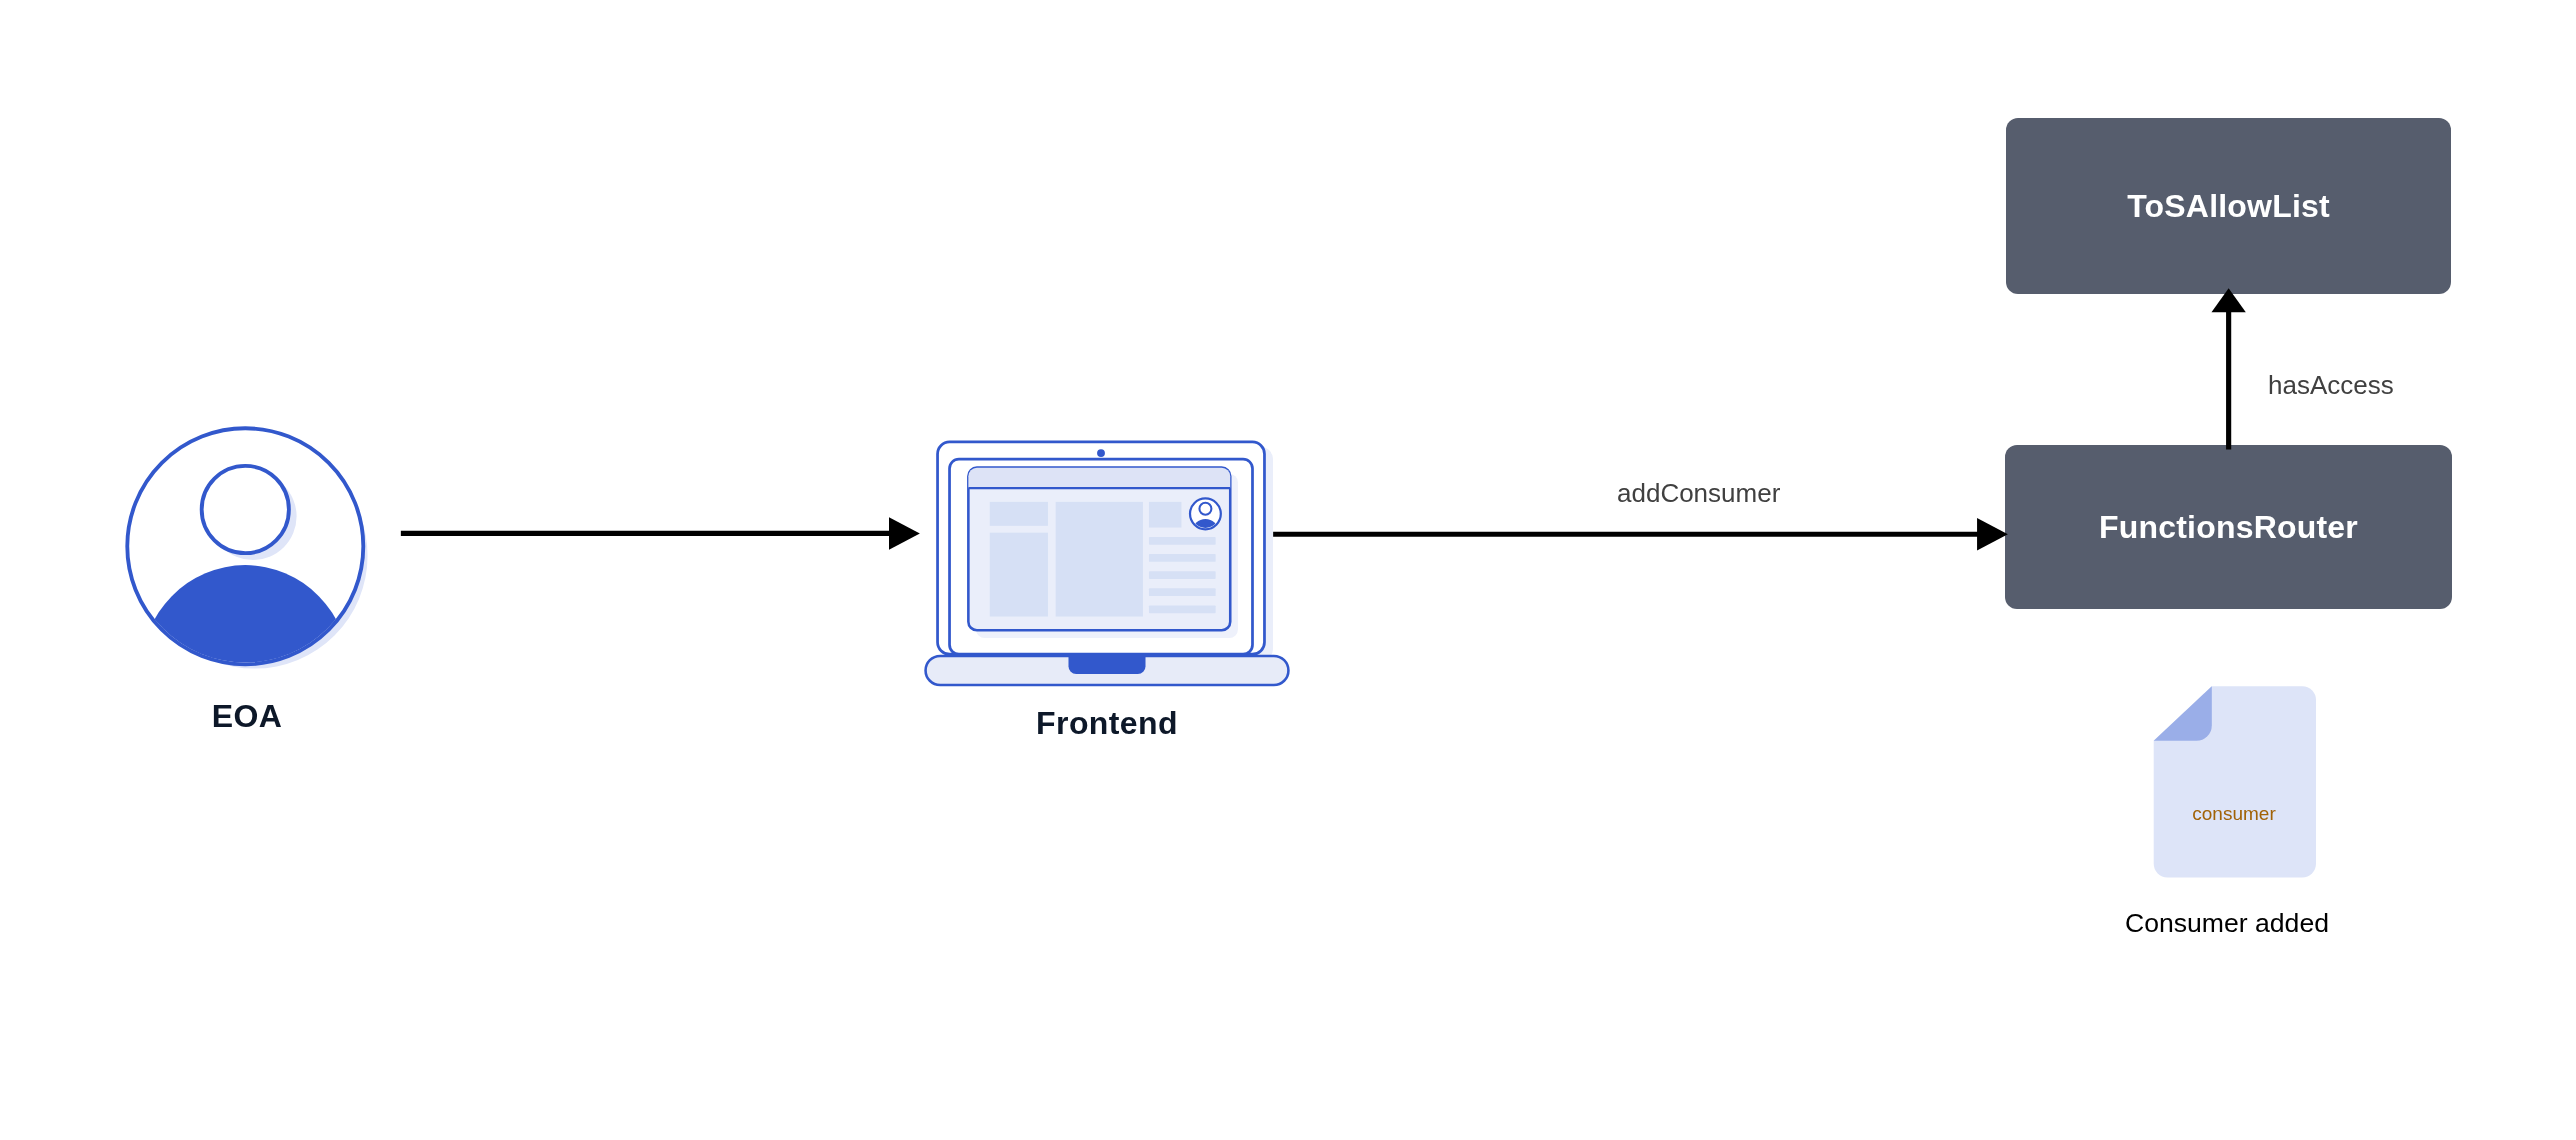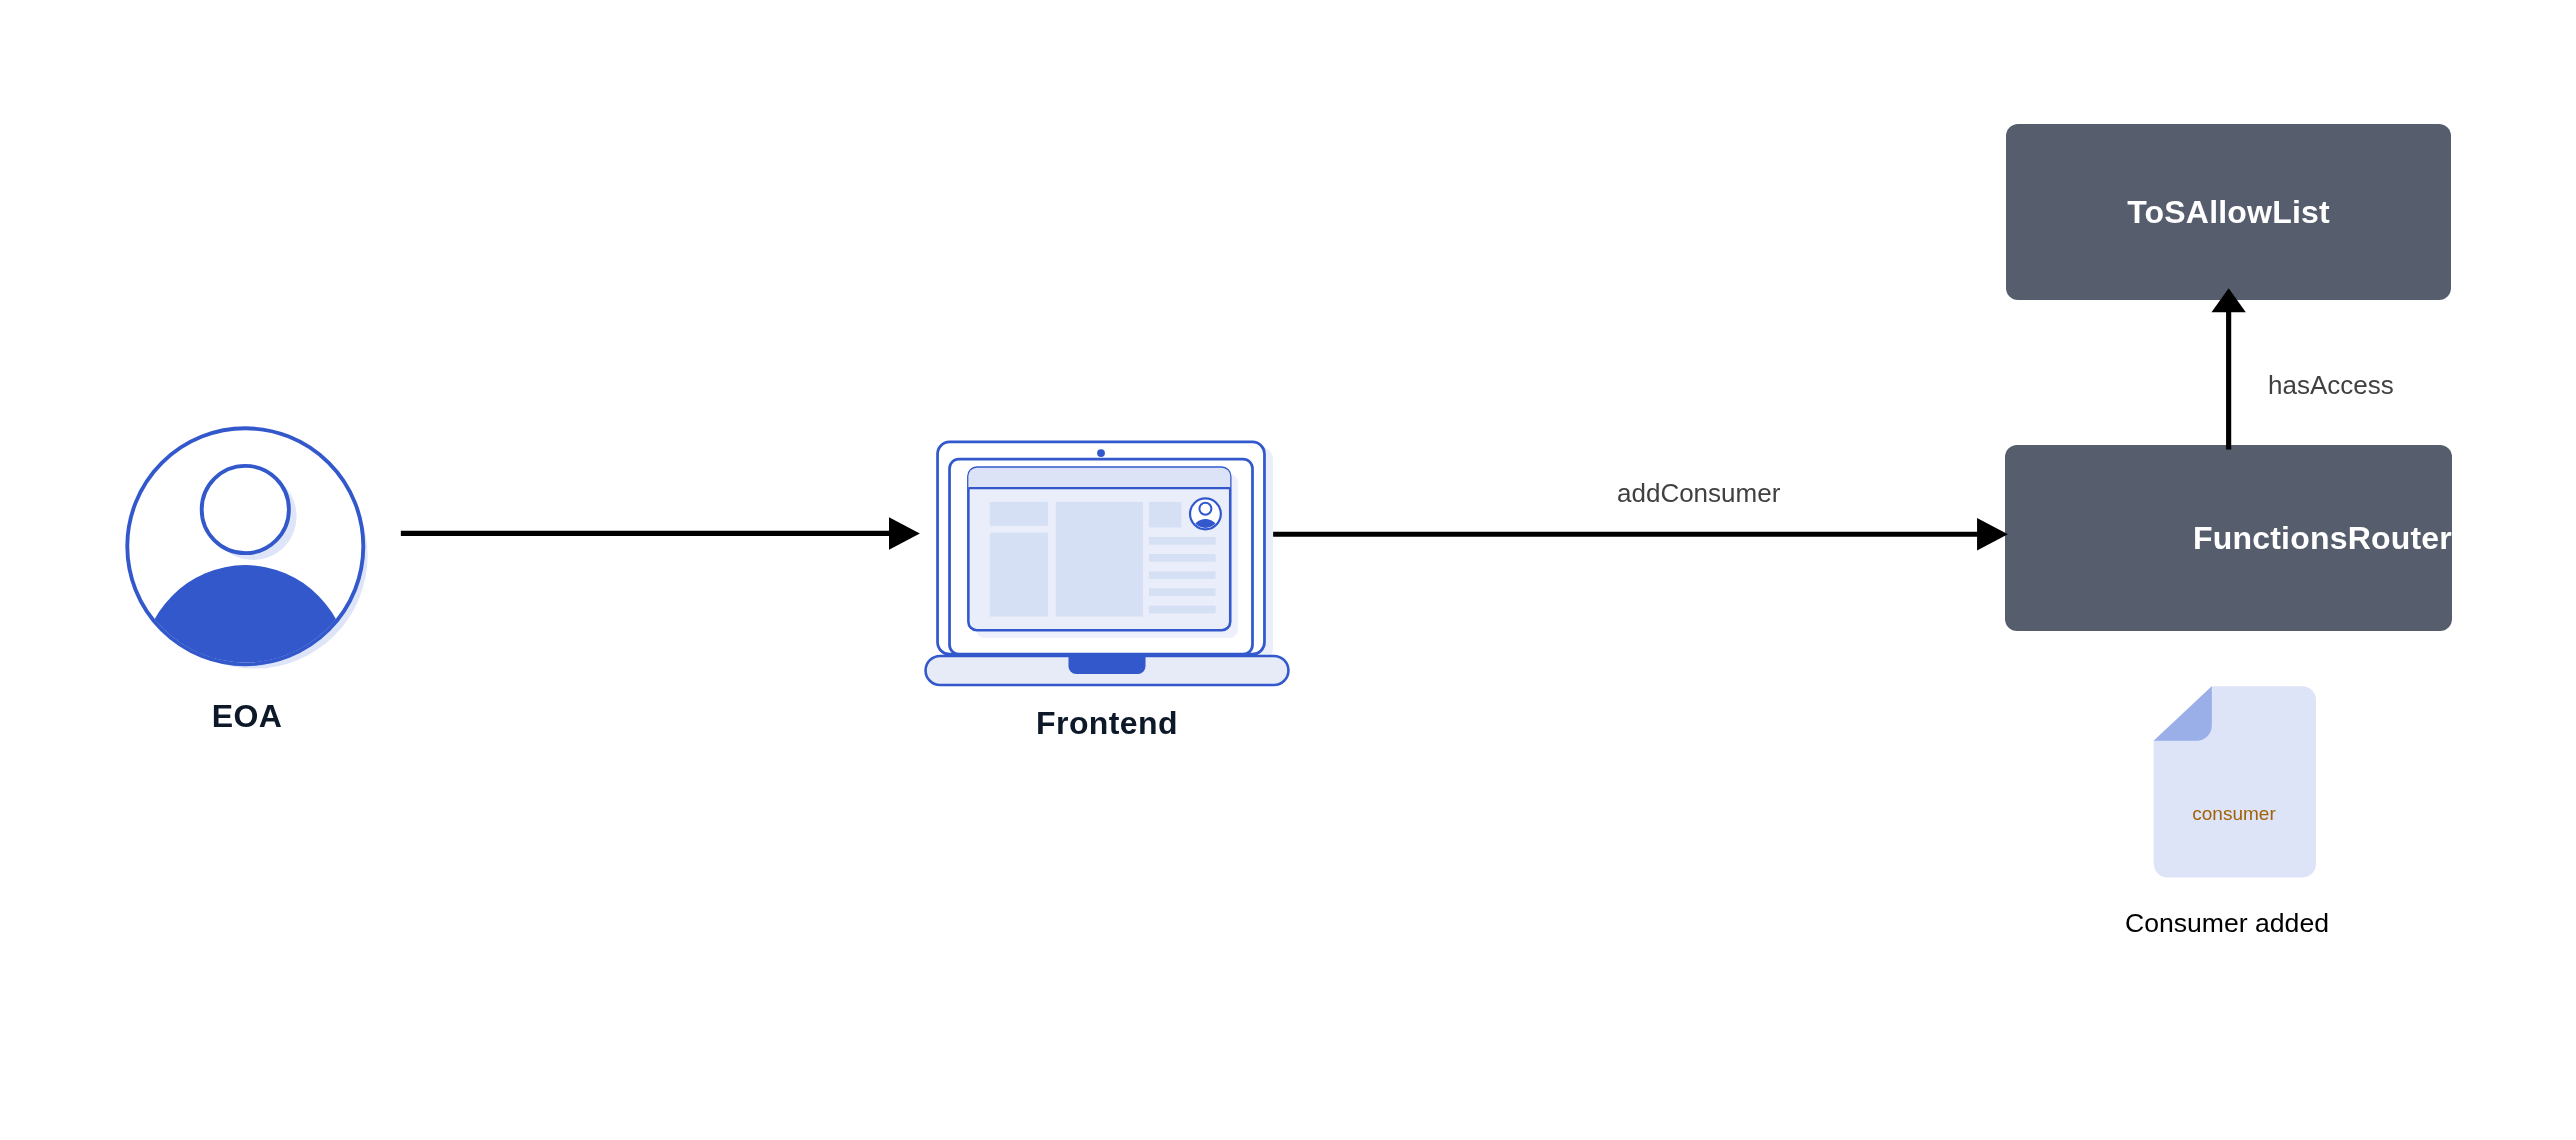--- a/index.html
+++ b/index.html
@@ -84,30 +84,29 @@
   }
   .contract-box-label {
     color: #ffffff;
     font-size: 32px;
     font-weight: bold;
     letter-spacing: 0.2px;
     text-align: center;
   }
   #tos-allow-list-box {
     left: 2006px;
-    top: 124px;
+    top: 118px;
     width: 445px;
     height: 176px;
   }
   #functions-router-box {
     left: 2005px;
     top: 445px;
     width: 447px;
-    height: 186px;
-    justify-content: flex-end;
+    height: 164px;
   }
 
   
   .arrow-svg {
     position: absolute;
     overflow: visible;
   }
   #arrow-eoa-frontend {
     left: 394px;
     top: 512px;

